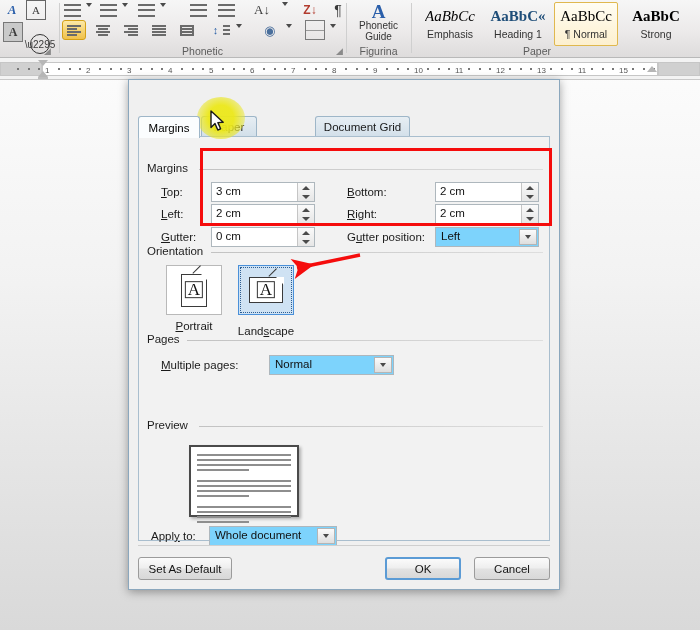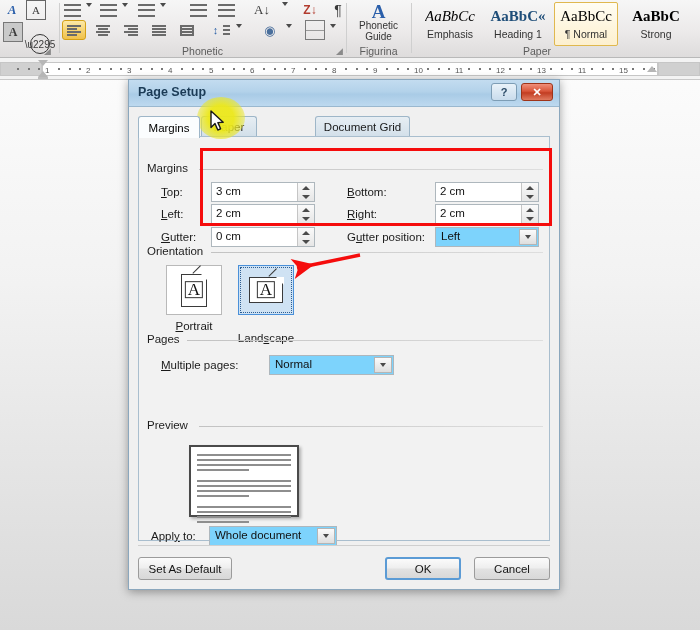--- a/index.html
+++ b/index.html
@@ -499,25 +499,20 @@
       <div class="dotmk" style="left: 17.25px;"></div>
     </div>
   <div class="indent-top"></div>
   <div class="indent-bot"></div>
   <div class="ruler-sq"></div>
   <div class="indent-top" style="left:647px;top:8px;border-top:none;border-bottom:6px solid #b6b6b6;"></div>
 </div>
 
 <div class="dialog">
 
-  <div class="dlg-titlebar">
-    <div class="dlg-title">Page Setup</div>
-    <div class="tb-btn tb-help">?</div>
-    <div class="tb-btn tb-close">✕</div>
-  </div>
 
   <div class="dlg-body">
 
     <div class="tabstrip">
       <div class="tab active" style="left:0;width:62px;">Margins</div>
       <div class="tab" style="left:63px;width:56px;">Paper</div>
       <div class="tab" style="left:120px;width:56px;margin-top:47px;">Layout</div>
       <div class="tab" style="left:177px;width:95px;">Document Grid</div>
     </div>
 
@@ -591,21 +586,21 @@
       </div>
       <div class="orient-cap" style="left:20px;top:183px;"><u>P</u>ortrait</div>
 
       <div class="orient-tile selected" style="left:99px;top:128px;">
         <span class="page-glyph" style="width:34px;height:26px;">
           <span class="fold"></span>
             <span class="foldline"></span>
           <span class="letA">A</span>
         </span>
       </div>
-      <div class="orient-cap" style="left:92px;top:195px;">Land<u>s</u>cape</div>
+      <div class="orient-cap" style="left:92px;top:188px;">Land<u>s</u>cape</div>
 
       <div class="grp-title" style="left:8px;top:196px;">Pages</div>
       <div class="grp-rule" style="left:48px;top:203px;width:356px;"></div>
 
       <div class="fld-label" style="left:22px;top:222px;"><u>M</u>ultiple pages:</div>
       <div class="combo" style="left:130px;top:218px;width:125px;">
         <span class="val">Normal</span>
         <span class="arrow">
             <span class="tri-dn"></span>
           </span>

